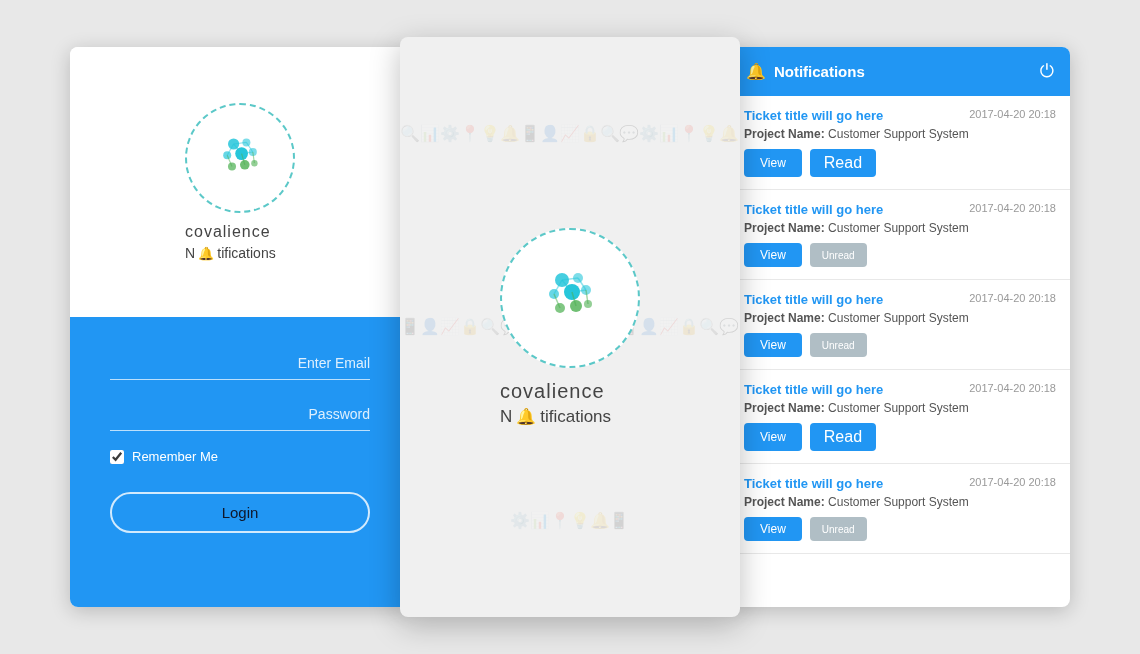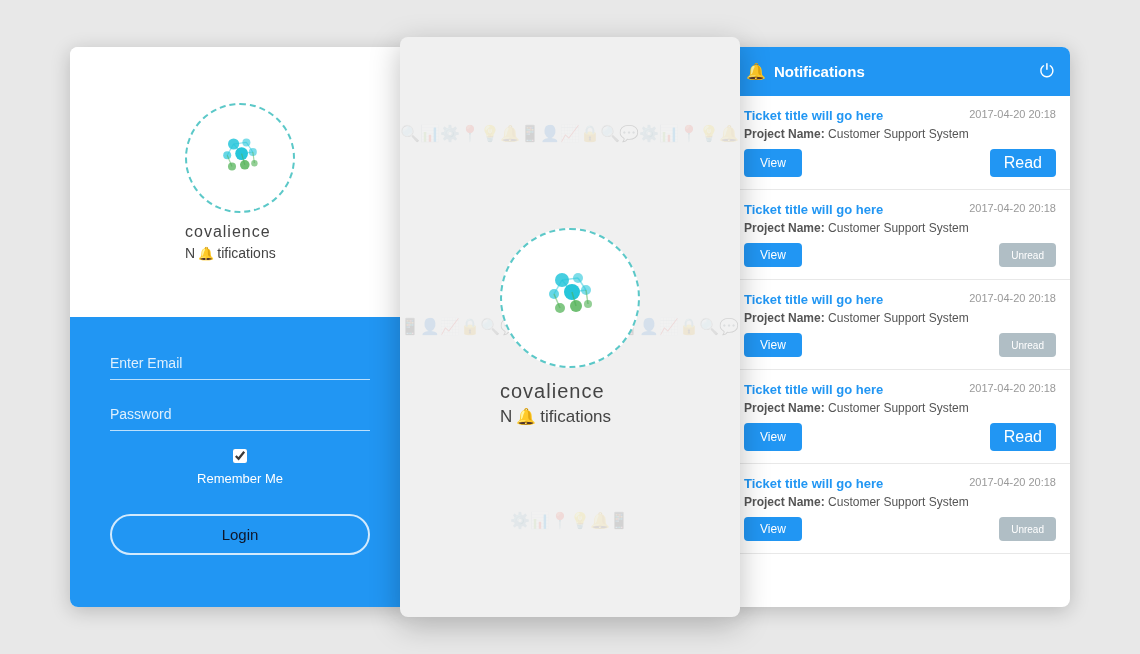--- a/index.html
+++ b/index.html
@@ -56,33 +56,33 @@
 
     .login-input {
       background: transparent;
       border: none;
       border-bottom: 1px solid rgba(255,255,255,0.7);
       color: white;
       font-size: 14px;
       padding: 8px 0;
       width: 100%;
       outline: none;
+      text-align: right;
     }
 
     .login-input::placeholder {
       color: rgba(255,255,255,0.85);
     }
 
     .remember-me {
       display: flex;
       align-items: center;
       gap: 8px;
       color: white;
       font-size: 13px;
-      flex-direction: column;
     }
 
     .remember-me input[type="checkbox"] {
       width: 14px;
       height: 14px;
       accent-color: white;
     }
 
     .login-btn {
       background: transparent;
@@ -209,21 +209,20 @@
       margin-bottom: 8px;
     }
 
     .notif-project strong {
       font-weight: 600;
     }
 
     .notif-actions {
       display: flex;
       gap: 8px;
-      justify-content: space-between;
     }
 
     .btn-view {
       background: #2196f3;
       color: white;
       border: none;
       border-radius: 4px;
       padding: 5px 16px;
       font-size: 12px;
       cursor: pointer;

